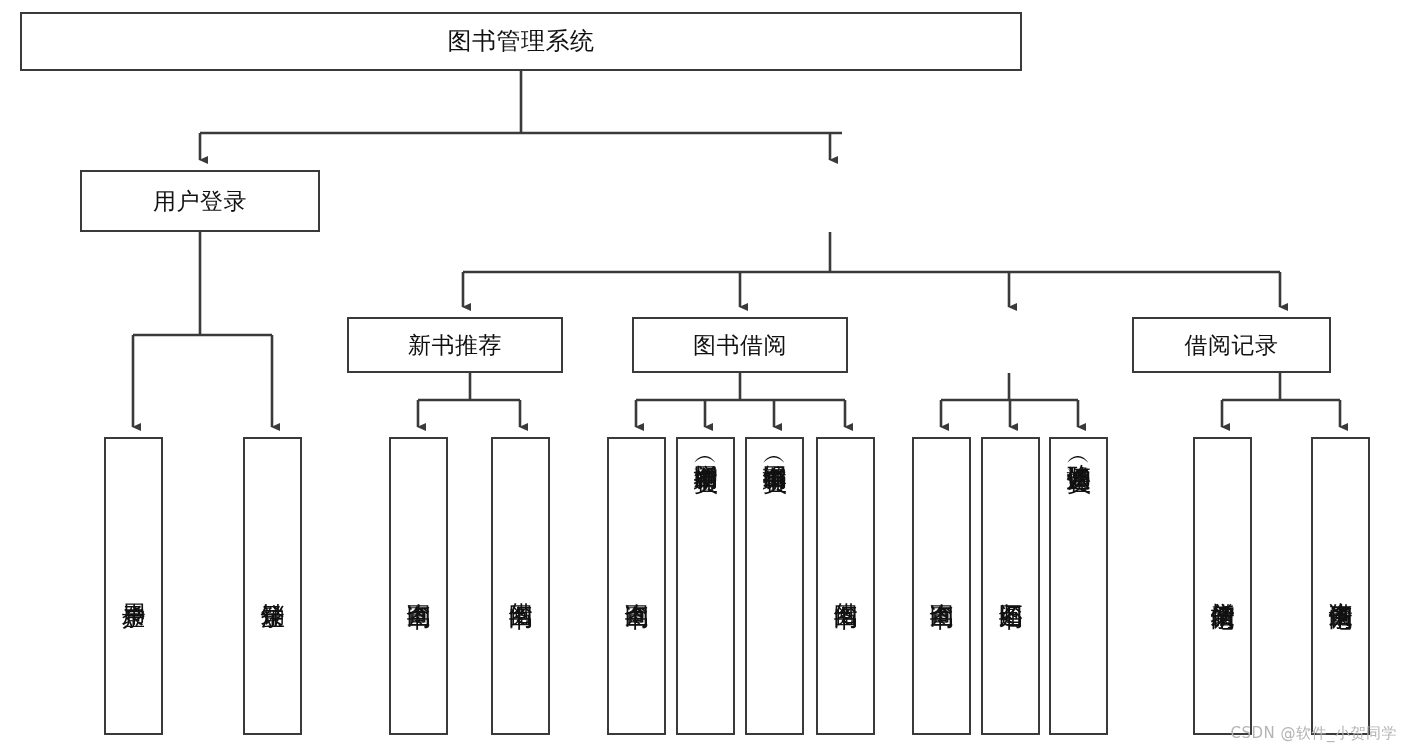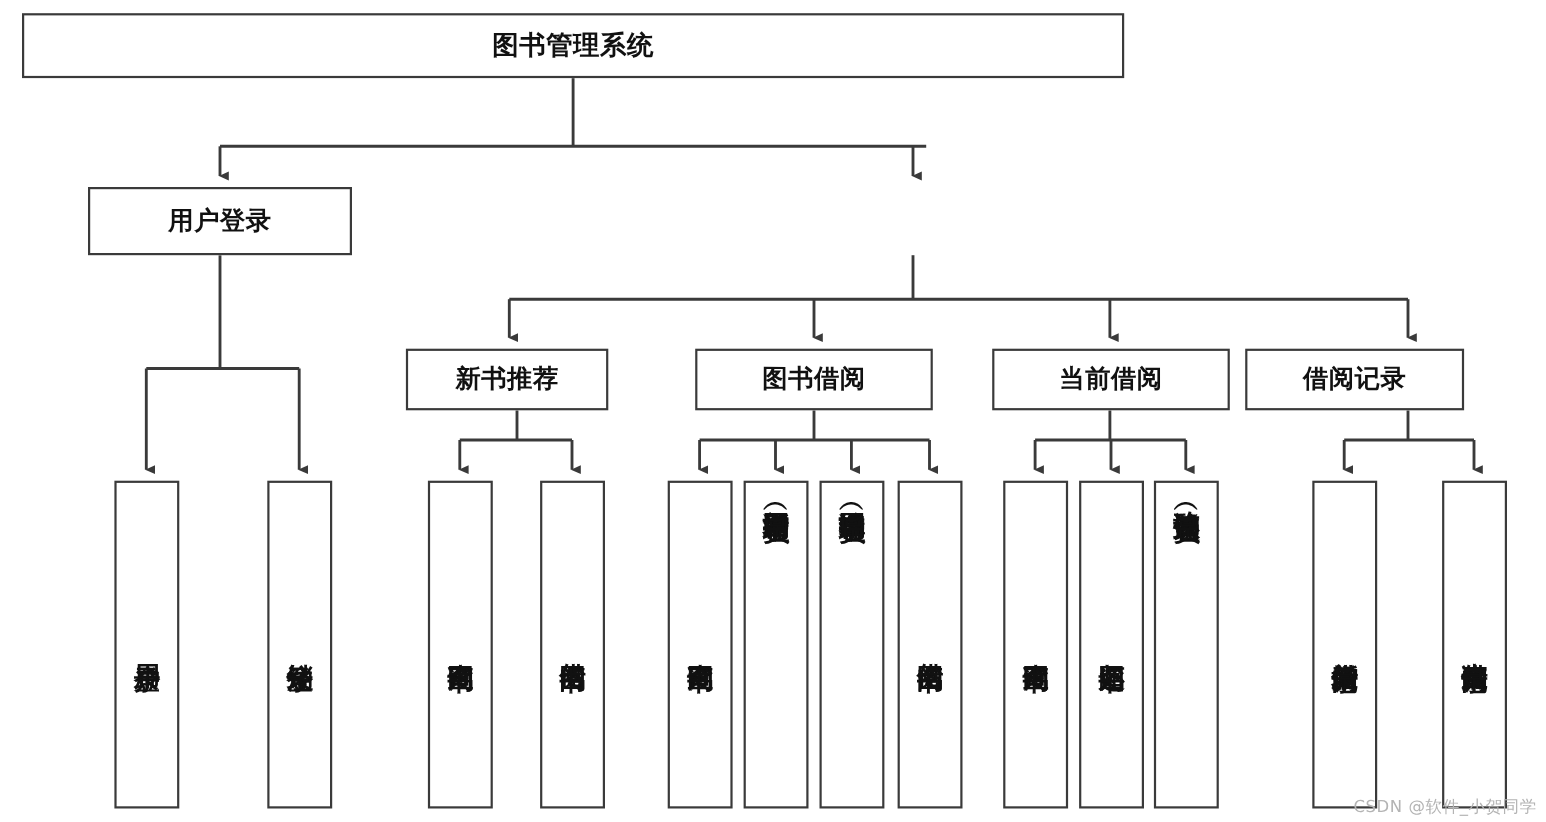--- a/index.html
+++ b/index.html
@@ -35,21 +35,20 @@
     display: flex;
     align-items: center;
     justify-content: center;
     z-index: 3;
   }
   .node .label {
     color: #111111;
     text-align: center;
     line-height: 1.08;
     white-space: nowrap;
-    font-weight: bold;
   }
   
   .node.horiz .label {
     font-size: 23px;
     letter-spacing: 0.5px;
   }
   .node.root .label {
     font-size: 24px;
   }
   
@@ -137,29 +136,26 @@
   </svg>
 
   <div class="node horiz root" style="left:20px; top:12px; width:1002px; height:59px;">
     <span class="label">图书管理系统</span>
   </div>
 
   <div class="node horiz" style="left:80px; top:170px; width:240px; height:62px;">
     <span class="label">用户登录</span>
   </div>
 
-  <div class="node horiz" style="left:369px; top:317px; width:184px; height:56px;">
+  <div class="node horiz" style="left:347px; top:317px; width:216px; height:56px;">
     <span class="label">新书推荐</span>
   </div>
   <div class="node horiz" style="left:632px; top:317px; width:216px; height:56px;">
     <span class="label">图书借阅</span>
   </div>
-  <div class="node horiz" style="left:902px; top:317px; width:216px; height:56px;">
-    <span class="label">当前借阅</span>
-  </div>
   <div class="node horiz" style="left:1132px; top:317px; width:199px; height:56px;">
     <span class="label">借阅记录</span>
   </div>
 
   <div class="node vert mid" style="left:104px; top:437px; width:59px; height:298px;">
     <span class="label">用户登录</span>
   </div>
   <div class="node vert mid" style="left:243px; top:437px; width:59px; height:298px;">
     <span class="label">注销登录</span>
   </div>

